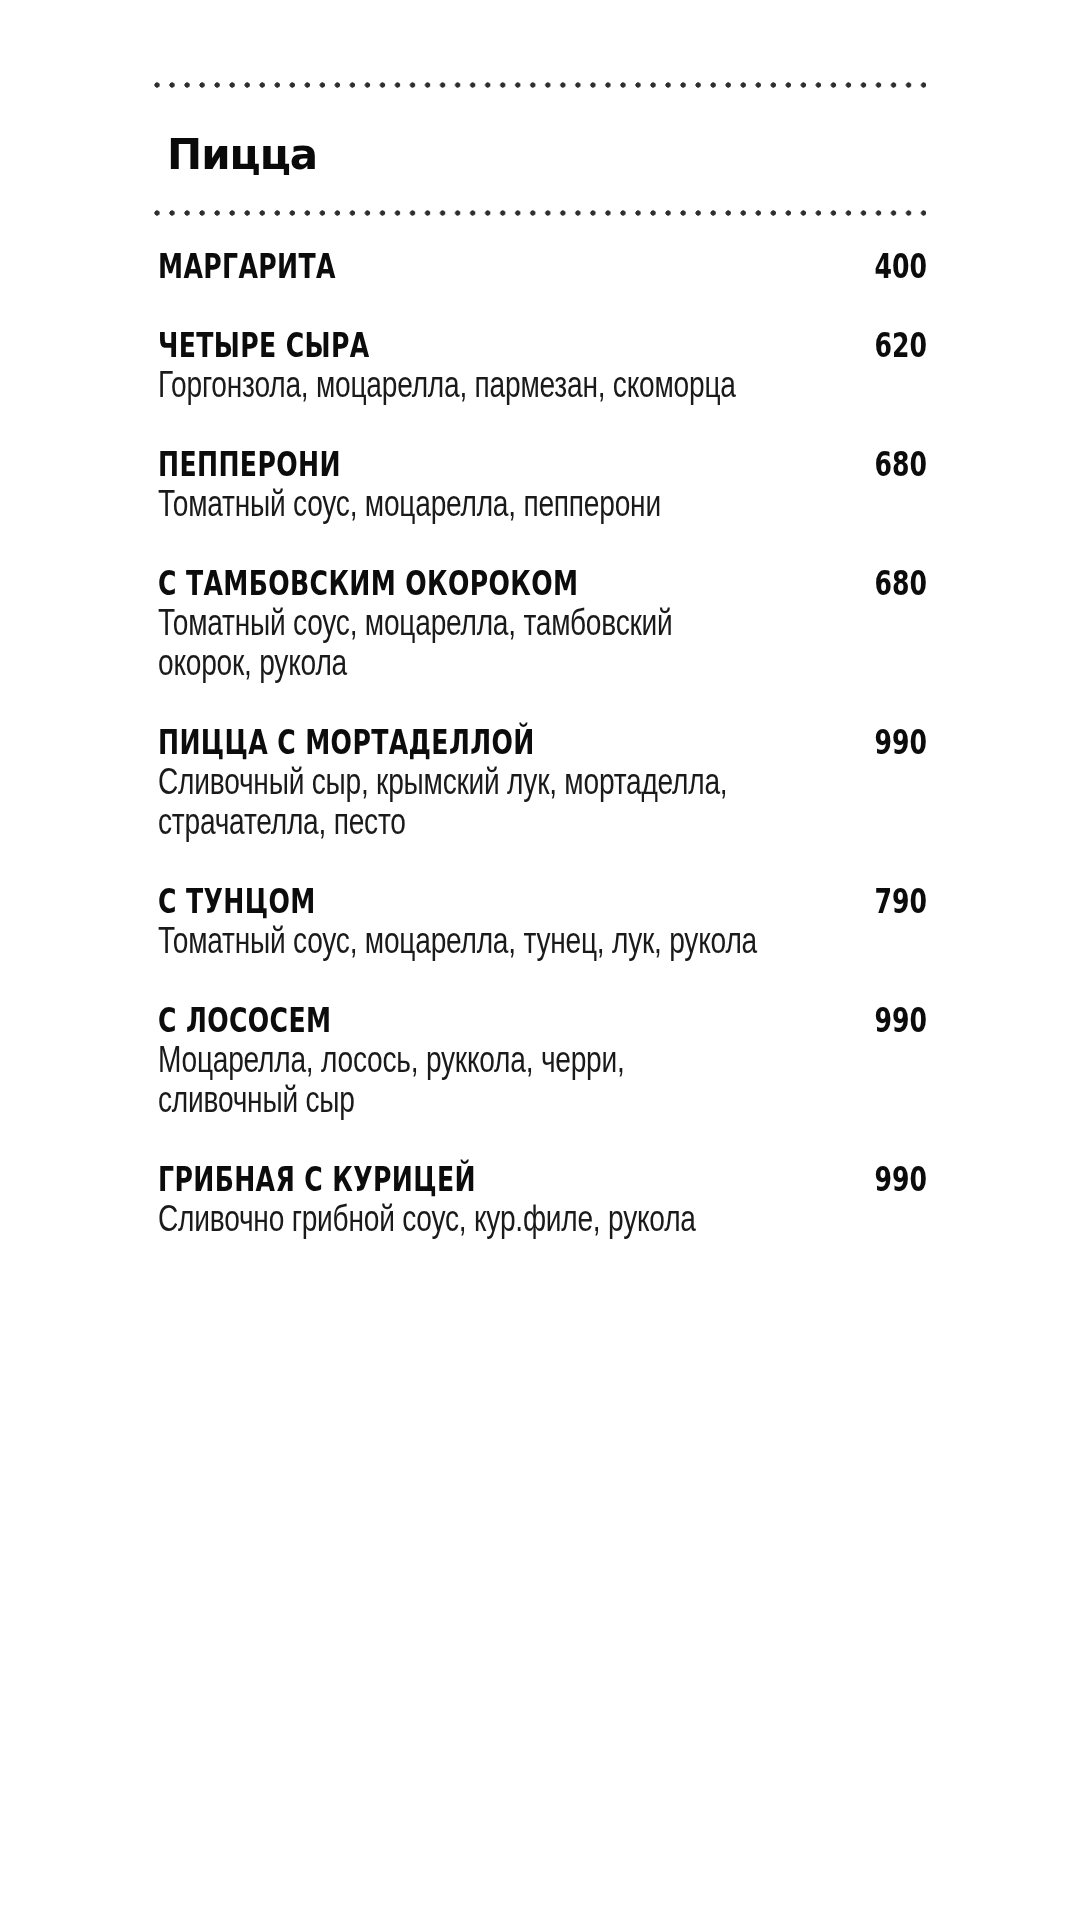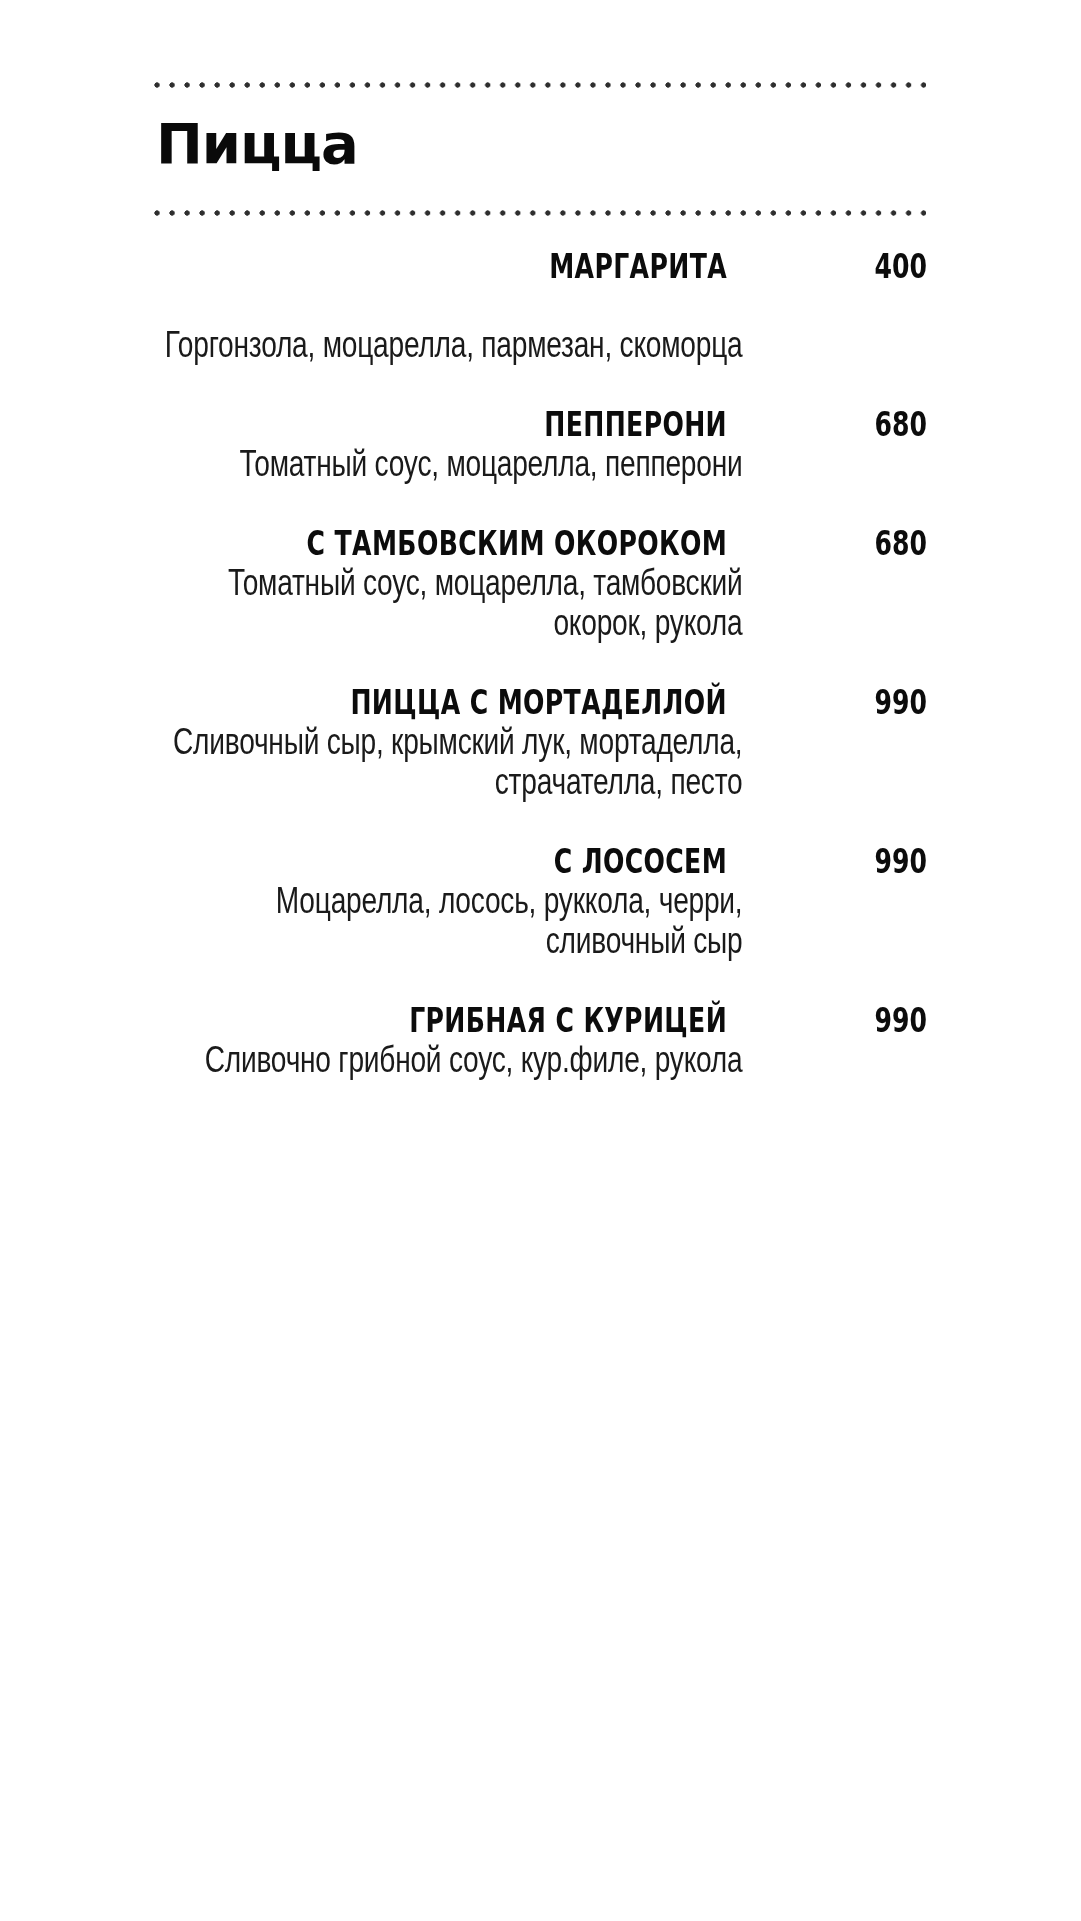--- a/index.html
+++ b/index.html
@@ -30,40 +30,39 @@
     background-size: 15.04px 6px;
     background-repeat: repeat-x;
   }
   .dots.top { top: 82px; }
   .dots.bottom { top: 210px; }
 
   .title {
     position: absolute;
     top: 104px;
     left: -2px;
-    margin: 0;
+    margin: 11px;
     font-family: "DejaVu Sans", sans-serif;
     font-weight: bold;
-    font-size: 56px;
+    font-size: 42px;
     line-height: 80px;
     letter-spacing: -1px;
     color: #0a0a0a;
     white-space: nowrap;
   }
 
   .menu {
     position: absolute;
     top: 246px;
     left: 0;
     width: 769px;
   }
   .item {
     position: relative;
     margin-bottom: 39px;
-    text-align: right;
   }
   .item-head {
     position: relative;
     height: auto;
   }
   .name {
     display: block;
     font-family: "DejaVu Sans", sans-serif;
     font-weight: bold;
     font-size: 34px;
@@ -112,20 +111,24 @@
   <div class="menu">
 
     <div class="item">
       <div class="item-head">
         <span class="name">МАРГАРИТА</span>
         <span class="price">400</span>
       </div>
     </div>
 
     <div class="item">
+      <div class="item-head">
+        <span class="name">ЧЕТЫРЕ СЫРА</span>
+        <span class="price">620</span>
+      </div>
       <span class="desc">Горгонзола, моцарелла, пармезан, скоморца</span>
     </div>
 
     <div class="item">
       <div class="item-head">
         <span class="name">ПЕППЕРОНИ</span>
         <span class="price">680</span>
       </div>
       <span class="desc">Томатный соус, моцарелла, пепперони</span>
     </div>
@@ -142,20 +145,27 @@
 
     <div class="item">
       <div class="item-head">
         <span class="name">ПИЦЦА С МОРТАДЕЛЛОЙ</span>
         <span class="price">990</span>
       </div>
       <span class="desc">Сливочный сыр, крымский лук, мортаделла,</span>
       <span class="desc">страчателла, песто</span>
     </div>
 
+    <div class="item">
+      <div class="item-head">
+        <span class="name">С ТУНЦОМ</span>
+        <span class="price">790</span>
+      </div>
+      <span class="desc">Томатный соус, моцарелла, тунец, лук, рукола</span>
+    </div>
 
     <div class="item">
       <div class="item-head">
         <span class="name">С ЛОСОСЕМ</span>
         <span class="price">990</span>
       </div>
       <span class="desc">Моцарелла, лосось, руккола, черри,</span>
       <span class="desc">сливочный сыр</span>
     </div>
 

